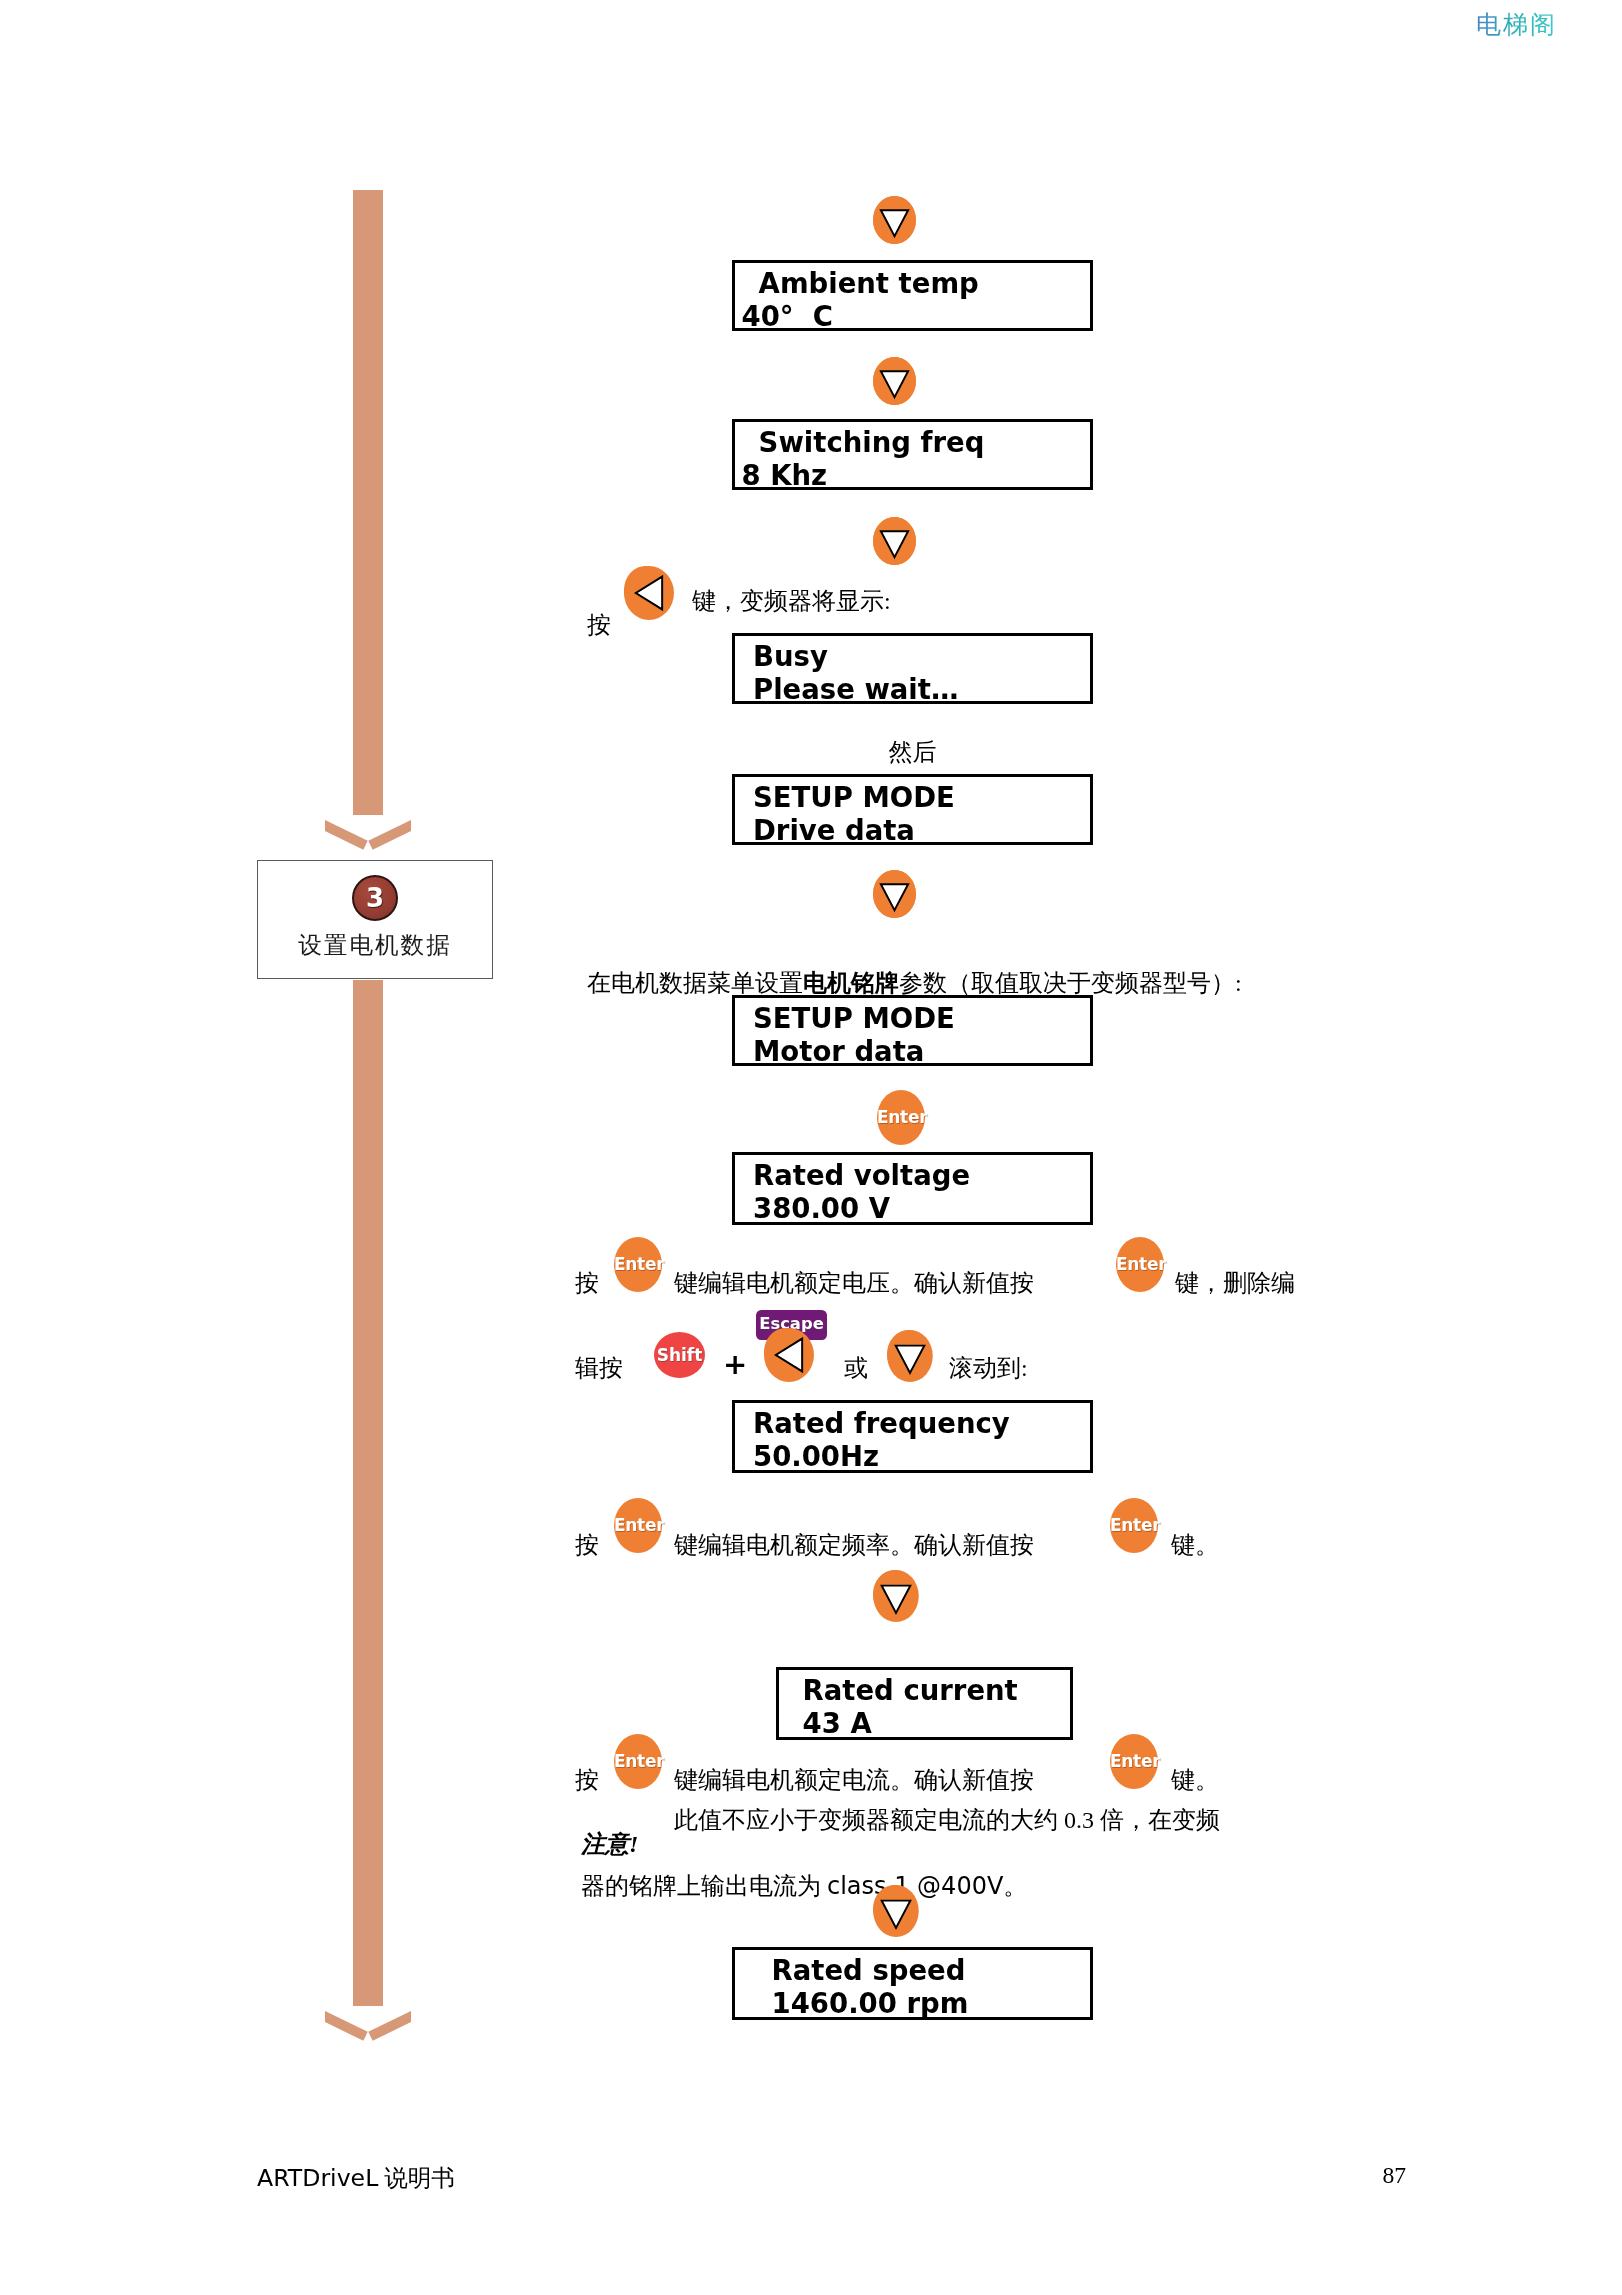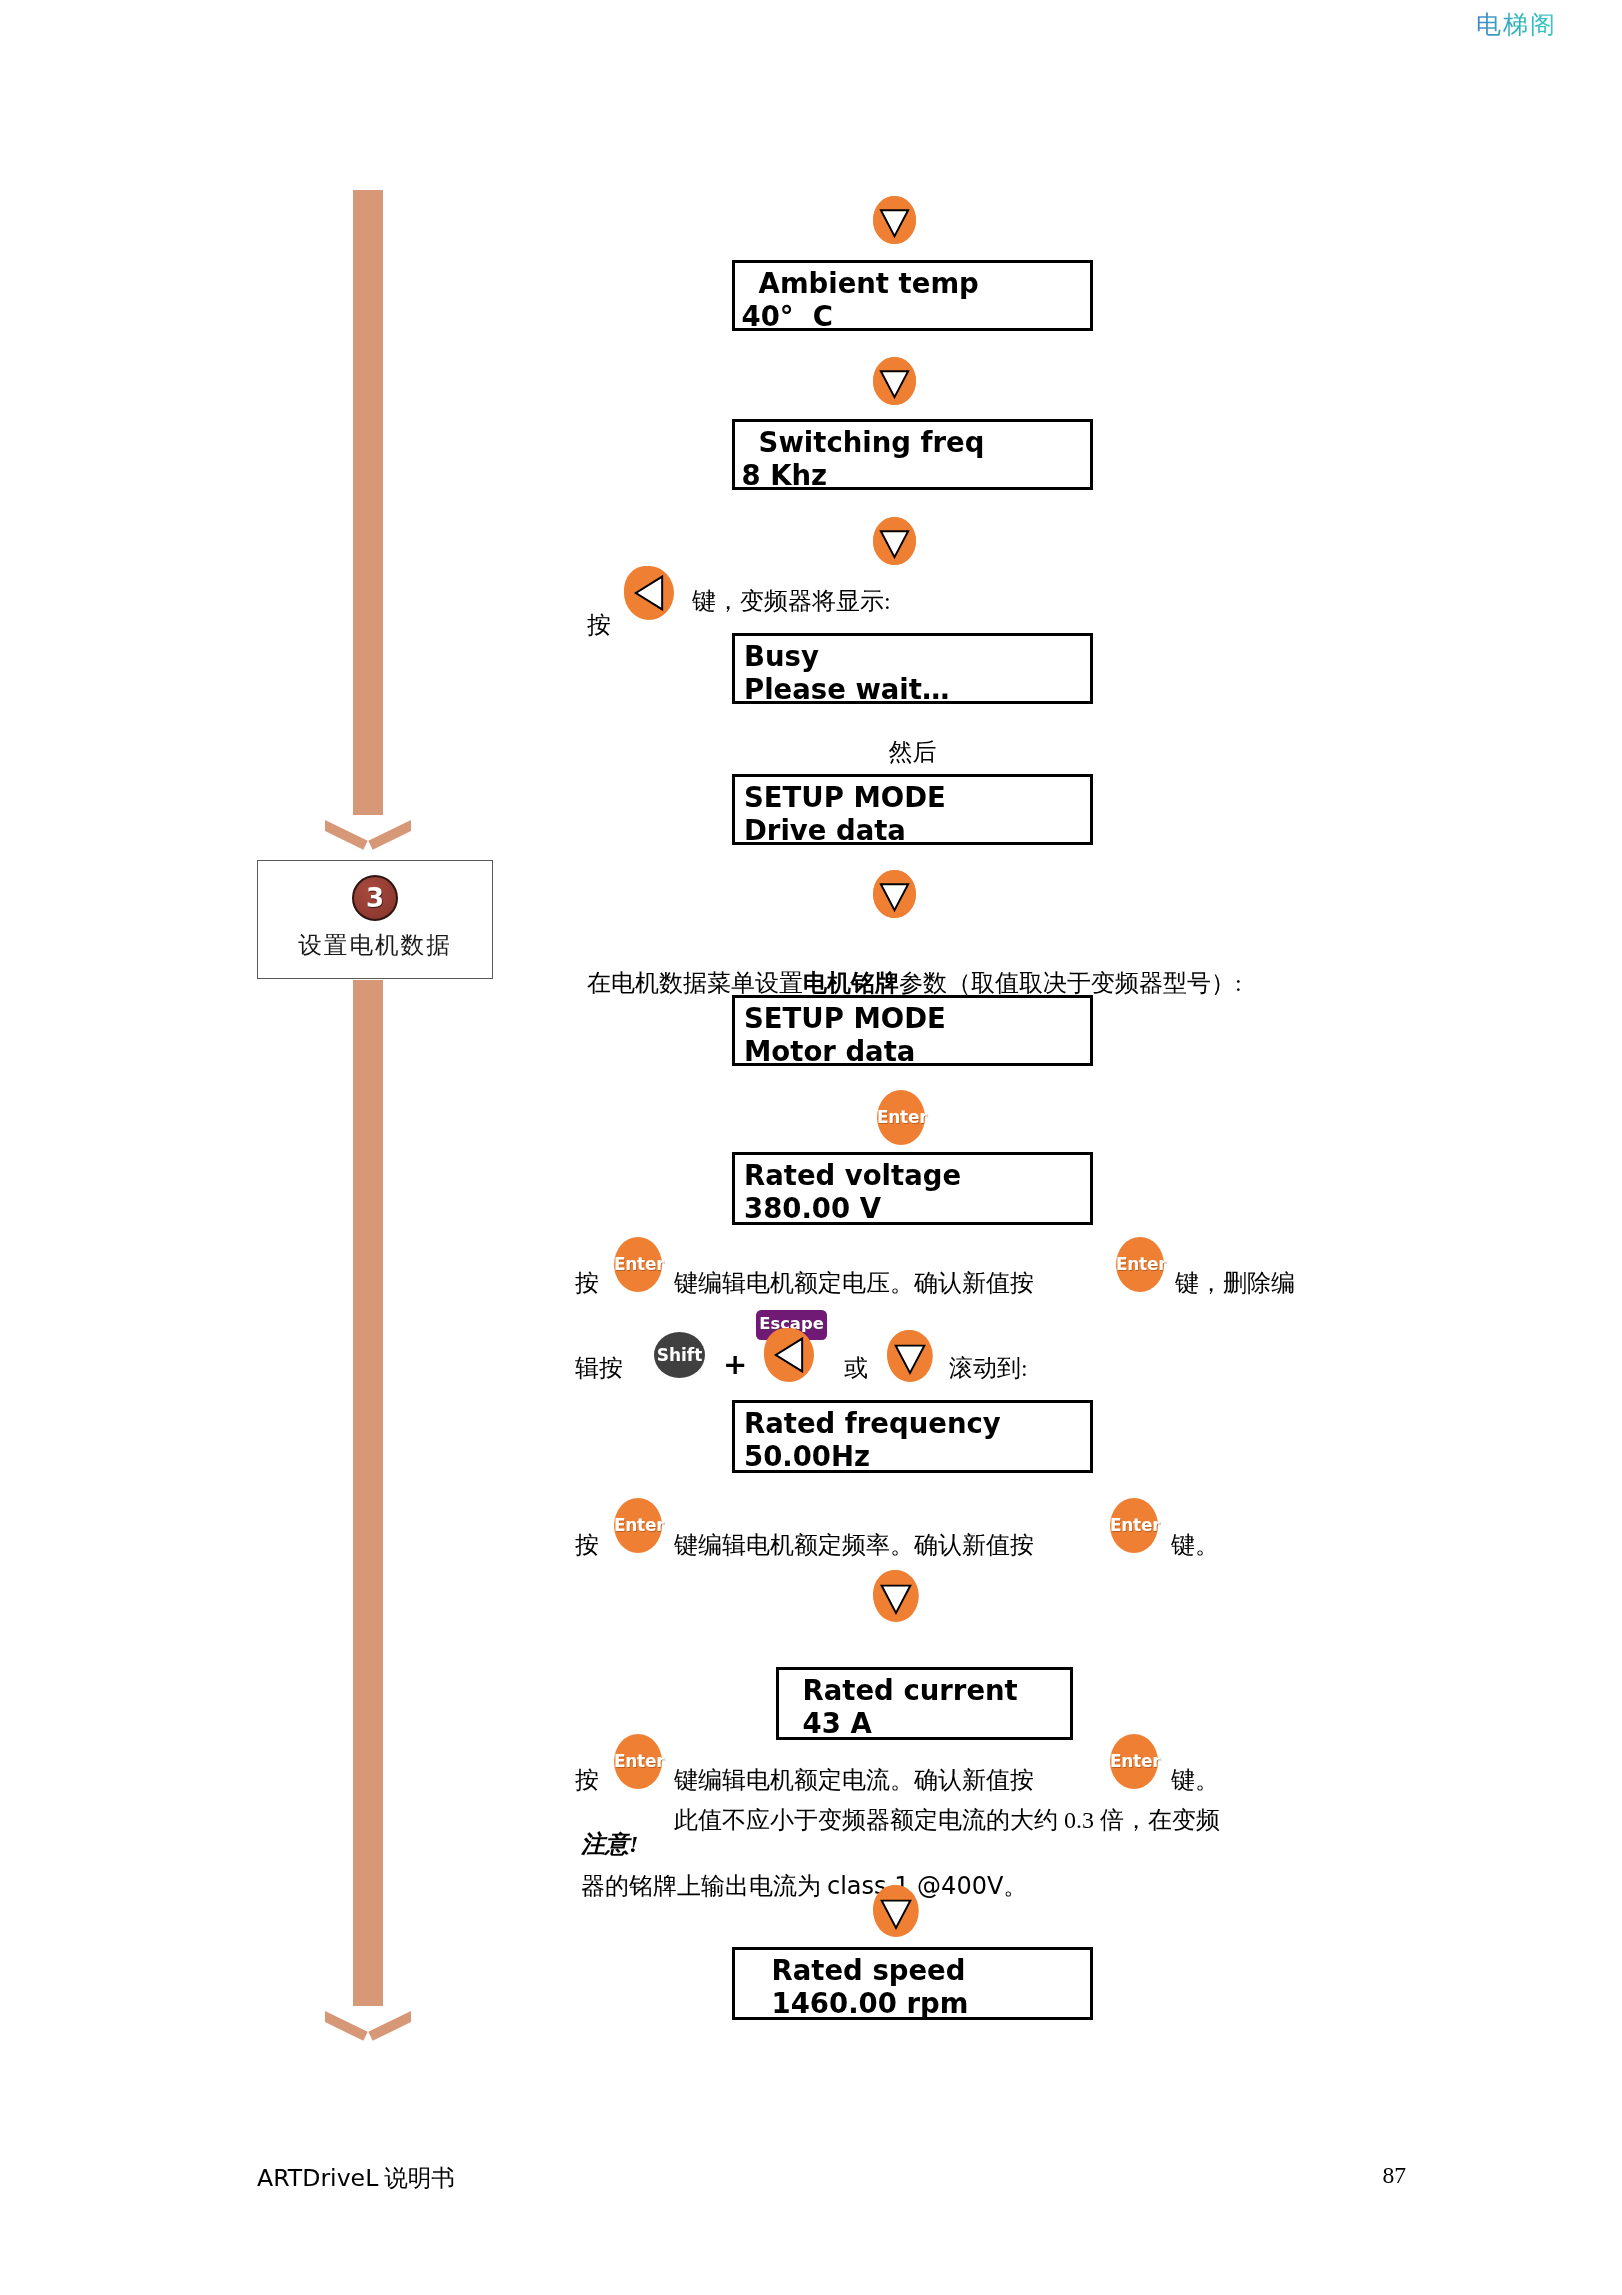--- a/index.html
+++ b/index.html
@@ -109,21 +109,21 @@
     z-index: 3;
   }
   .lcd .l1, .lcd .l2 {
     display: block;
     font-size: 27.5px;
     line-height: 1.22;
     white-space: pre;
   }
   .lcd.indent .l1 { padding-left: 23.6px; }
   .lcd.indent .l2 { padding-left: 6.5px; }
-  .lcd.flat  .l1, .lcd.flat .l2 { padding-left: 9px; }
+  .lcd.flat  .l1, .lcd.flat .l2 { padding-left: 18px; }
   .lcd.indent2 .l1, .lcd.indent2 .l2 { padding-left: 23.6px; }
 
   
   .key {
     position: absolute;
     box-sizing: border-box;
     font-family: "DejaVu Sans", "Liberation Sans", sans-serif;
     z-index: 5;
   }
   .key-down, .key-left {
@@ -144,21 +144,21 @@
     font-size: 17px;
     line-height: 55px;
     text-align: center;
     letter-spacing: -0.3px;
     text-shadow: 0.7px 0.7px 0 rgba(120,50,10,.45);
   }
   .key-shift {
     width: 51px;
     height: 46px;
     border-radius: 50%;
-    background: #404040;
+    background: #ef4444;
     color: #ffffff;
     font-weight: bold;
     font-size: 17px;
     line-height: 46px;
     text-align: center;
     text-shadow: 0.7px 0.7px 0 rgba(60,60,60,.5);
   }
   .key-escape-badge {
     width: 71px;
     height: 30px;

